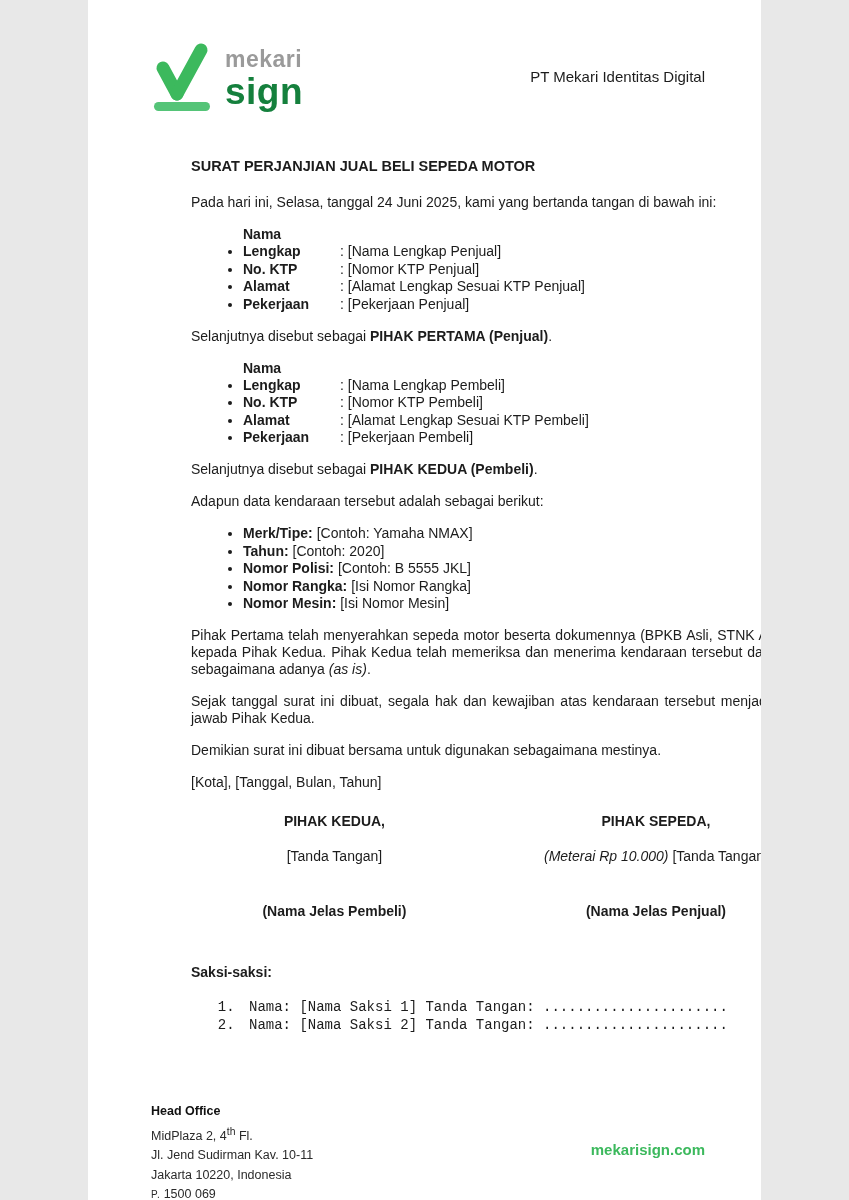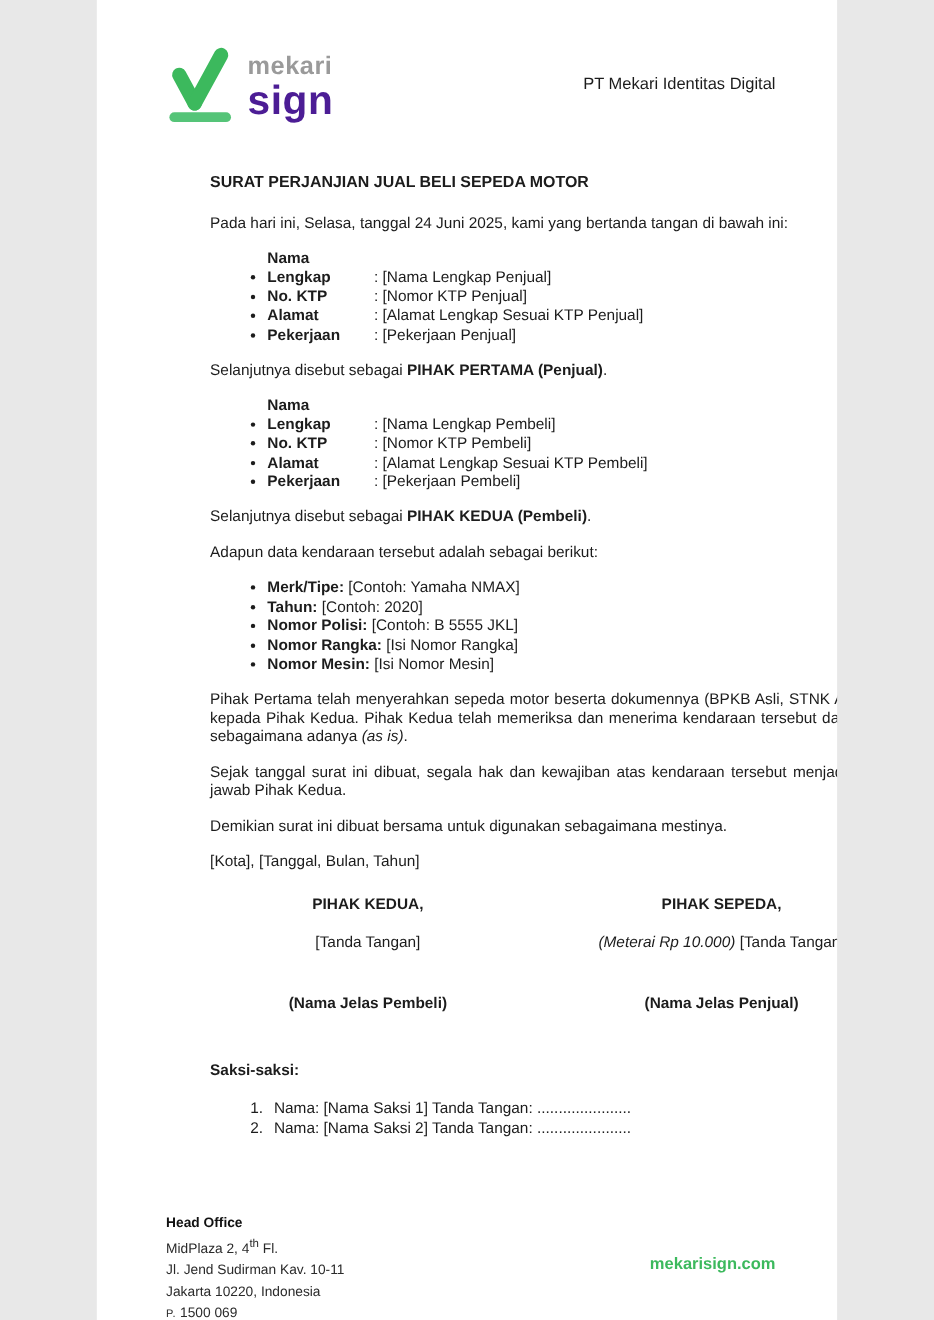--- a/index.html
+++ b/index.html
@@ -13,21 +13,21 @@
     width:673px;height:1200px;background:#ffffff;position:relative;
     font-family:"Liberation Sans", sans-serif;color:var(--text);
     margin:0 auto;overflow:hidden;
   }
   
   .header{position:absolute;top:40px;left:63px;right:56px;display:flex;justify-content:space-between;align-items:flex-start;}
   .logo{display:flex;align-items:flex-start;gap:10px;}
   .logo svg{display:block;}
   .logo-text{display:flex;flex-direction:column;line-height:1;margin-top:8px;}
   .logo-mekari{font-size:23px;font-weight:700;color:var(--gray);letter-spacing:.5px;}
-  .logo-sign{font-size:37px;font-weight:800;color:#4c1d95;margin-top:2px;letter-spacing:.5px;}
+  .logo-sign{font-size:37px;font-weight:800;color:#15803d;margin-top:2px;letter-spacing:.5px;}
   .company{font-size:15px;font-weight:400;margin-top:28px;}
   
   .content{position:absolute;top:158px;left:103px;width:643px;font-size:14px;line-height:17px;}
   .doc-title{text-align:left;font-weight:700;font-size:14.5px;margin-bottom:19px;}
   .para{margin-bottom:15px;}
   .just{text-align:justify;}
   .b{font-weight:700;}
   .i{font-style:italic;}
   ul.fields,ol.witness-list{margin:0 0 15px 0;padding-left:52px;}
   ul.fields li{margin-bottom:.5px;}
@@ -36,21 +36,21 @@
   .vlabel{font-weight:700;}
   
   .sig-row{display:flex;margin-top:22px;}
   .sig-left{width:290px;text-align:center;}
   .sig-right{width:360px;margin-left:auto;text-align:center;}
   .sig-title{font-weight:700;}
   .sig-sign{margin-top:18px;}
   .sig-name{font-weight:700;margin-top:38px;}
   
   .witness-head{font-weight:700;margin:44px 0 18px 0;}
-  ol.witness-list li{margin-bottom:.5px;padding-left:6px;}
+  ol.witness-list li{margin-bottom:.5px;padding-left:6px;font-family:Liberation Mono, monospace;}
   
   .footer{position:absolute;left:63px;top:1075px;font-size:12.5px;line-height:19.5px;color:#2a2a2a;margin-top:27px;}
   .footer .fo-title{font-weight:700;color:#111;}
   .phone-label{font-size:10px;letter-spacing:.5px;}
   .website{position:absolute;right:56px;top:1141px;font-size:15px;font-weight:700;color:var(--green);text-decoration:none;}
 </style>
 </head>
 <body>
 
 <div class="page">

